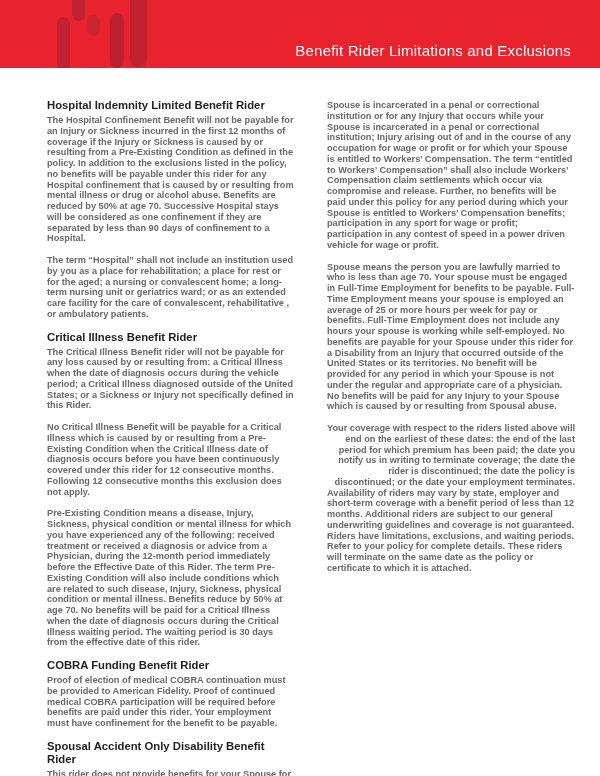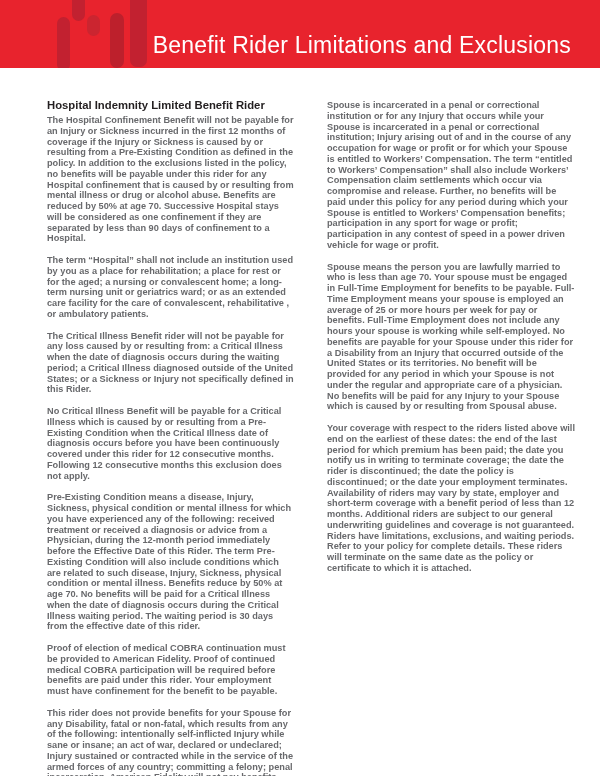--- a/index.html
+++ b/index.html
@@ -35,21 +35,21 @@
   .logo .b2 { left: 72px;  top: -8px; width: 13px; height: 29px; }
   .logo .b3 { left: 87px;  top: 15px; width: 13px; height: 21px; background:#cb2530; }
   .logo .b4 { left: 110px; top: 13px; width: 14px; height: 55px; background:#bd202c; }
   .logo .b5 { left: 130px; top: -9px; width: 17px; height: 76px; background:#c22130; }
   .banner-title {
     position: absolute;
     right: 29px;
     bottom: 9px;
     margin: 0;
     color: #ffffff;
-    font-size: 23px;
+    font-size: 15px;
     font-weight: 300;
     letter-spacing: 0.2px;
     white-space: nowrap;
   }
 
   
   .content {
     display: flex;
     gap: 32px;
     padding: 31px 25px 0 30px;
@@ -63,21 +63,21 @@
   }
   .col h2 {
     margin: 10px 0 3px 0;
     font-size: 11.3px;
     line-height: 13px;
     font-weight: bold;
     color: #231f20;
   }
   .col section:first-child h2 { margin-top: 0; }
   .col p { margin: 0 0 11px 0; font-weight: bold; }
-  .col p.no-gap-after { margin-bottom: 0; }
+  .col p.no-gap-after { margin-bottom: 0; text-align: right; }
   .right-col { padding-top: 1px; }
 </style>
 </head>
 <body>
 
 <div class="page">
 
   <header class="banner">
     <div class="logo">
       <span class="bar b1"></span>
@@ -92,30 +92,33 @@
   <main class="content">
 
     <div class="col left-col">
       <section>
         <h2>Hospital Indemnity Limited Benefit Rider</h2>
         <p>The Hospital Confinement Benefit will not be payable for an Injury or Sickness incurred in the first 12 months of coverage if the Injury or Sickness is caused by or resulting from a Pre-Existing Condition as defined in the policy. In addition to the exclusions listed in the policy, no benefits will be payable under this rider for any Hospital confinement that is caused by or resulting from mental illness or drug or alcohol abuse. Benefits are reduced by 50% at age 70. Successive Hospital stays will be considered as one confinement if they are separated by less than 90 days of confinement to a Hospital.</p>
         <p>The term “Hospital” shall not include an institution used by you as a place for rehabilitation; a place for rest or for the aged; a nursing or convalescent home; a long-term nursing unit or geriatrics ward; or as an extended care facility for the care of convalescent, rehabilitative , or ambulatory patients.</p>
       </section>
 
       <section>
-        <p>The Critical Illness Benefit rider will not be payable for any loss caused by or resulting from:  a Critical Illness when the date of diagnosis occurs during the waiting period; a Critical Illness diagnosed outside of the United States; or  a Sickness or Injury not specifically defined in this Rider.</p>
+        <h2>Critical Illness Benefit Rider</h2>
+        <p>The Critical Illness Benefit rider will not be payable for any loss caused by or resulting from:  a Critical Illness when the date of diagnosis occurs during the vehicle period; a Critical Illness diagnosed outside of the United States; or  a Sickness or Injury not specifically defined in this Rider.</p>
         <p>No Critical Illness Benefit will be payable for a Critical Illness which is caused by or resulting from a Pre-Existing Condition when the Critical Illness date of diagnosis occurs before you have been continuously covered under this rider for 12 consecutive months. Following 12 consecutive months this exclusion does not apply.</p>
         <p>Pre-Existing Condition means a disease, Injury, Sickness, physical condition or mental illness for which you have experienced any of the following: received treatment or received a diagnosis or advice from a Physician, during the 12-month period immediately before the Effective Date of this Rider. The term Pre-Existing Condition will also include conditions which are related to such disease, Injury, Sickness, physical condition or mental illness. Benefits reduce by 50% at age 70.  No benefits will be paid for a Critical Illness when the date of diagnosis occurs during the Critical Illness waiting period.  The waiting period is 30 days from the effective date of this rider.</p>
       </section>
 
       <section>
+        <h2>COBRA Funding Benefit Rider</h2>
         <p>Proof of election of medical COBRA continuation must be provided to American Fidelity. Proof of continued medical COBRA participation will be required before benefits are paid under this rider. Your employment must have confinement for the benefit to be payable.</p>
       </section>
 
       <section>
+        <h2>Spousal Accident Only Disability Benefit Rider</h2>
         <p>This rider does not provide benefits for your Spouse for any Disability, fatal or non-fatal, which results from any of the following:  intentionally self-inflicted Injury while sane or insane; an act of war, declared or undeclared; Injury sustained or contracted while in the service of the armed forces of any country;  committing a felony; penal incarceration. American Fidelity will not pay benefits during any period for which your</p>
       </section>
     </div>
 
     <div class="col right-col">
       <p>Spouse is incarcerated in a penal or correctional institution or for any Injury that occurs while your Spouse is incarcerated in a penal or correctional institution; Injury arising out of and in the course of any occupation for wage or profit or for which your Spouse is entitled to Workers’ Compensation.  The term “entitled to Workers’ Compensation” shall also include Workers’ Compensation claim settlements which occur via compromise and release. Further, no benefits will be paid under this policy for any period during which your Spouse is entitled to Workers’ Compensation benefits; participation in any sport for wage or profit; participation in any contest of speed in a power driven vehicle for wage or profit.</p>
       <p>Spouse means the person you are lawfully married to who is less than age 70. Your spouse must be engaged in Full-Time Employment for benefits to be payable. Full-Time Employment means your spouse is employed an average of 25 or more hours per week for pay or benefits. Full-Time Employment does not include any hours your spouse is working while self-employed. No benefits are payable for your Spouse under this rider for a Disability from an Injury that occurred outside of the United States or its territories. No benefit will be provided for any period in which your Spouse is not under the regular and appropriate care of a physician. No benefits will be paid for any Injury to your Spouse which is caused by or resulting from Spousal abuse.</p>
       <p class="no-gap-after">Your coverage with respect to the riders listed above will end on the earliest of these dates: the end of the last period for which premium has been paid; the date you notify us in writing to terminate coverage; the date the rider is discontinued; the date the policy is discontinued; or the date your employment terminates.</p>
       <p>Availability of riders may vary by state, employer and short-term coverage with a benefit period of less than 12 months. Additional riders are subject to our general underwriting guidelines and coverage is not guaranteed. Riders have limitations, exclusions, and waiting periods. Refer to your policy for complete details. These riders will terminate on the same date as the policy or certificate to which it is attached.</p>
     </div>

